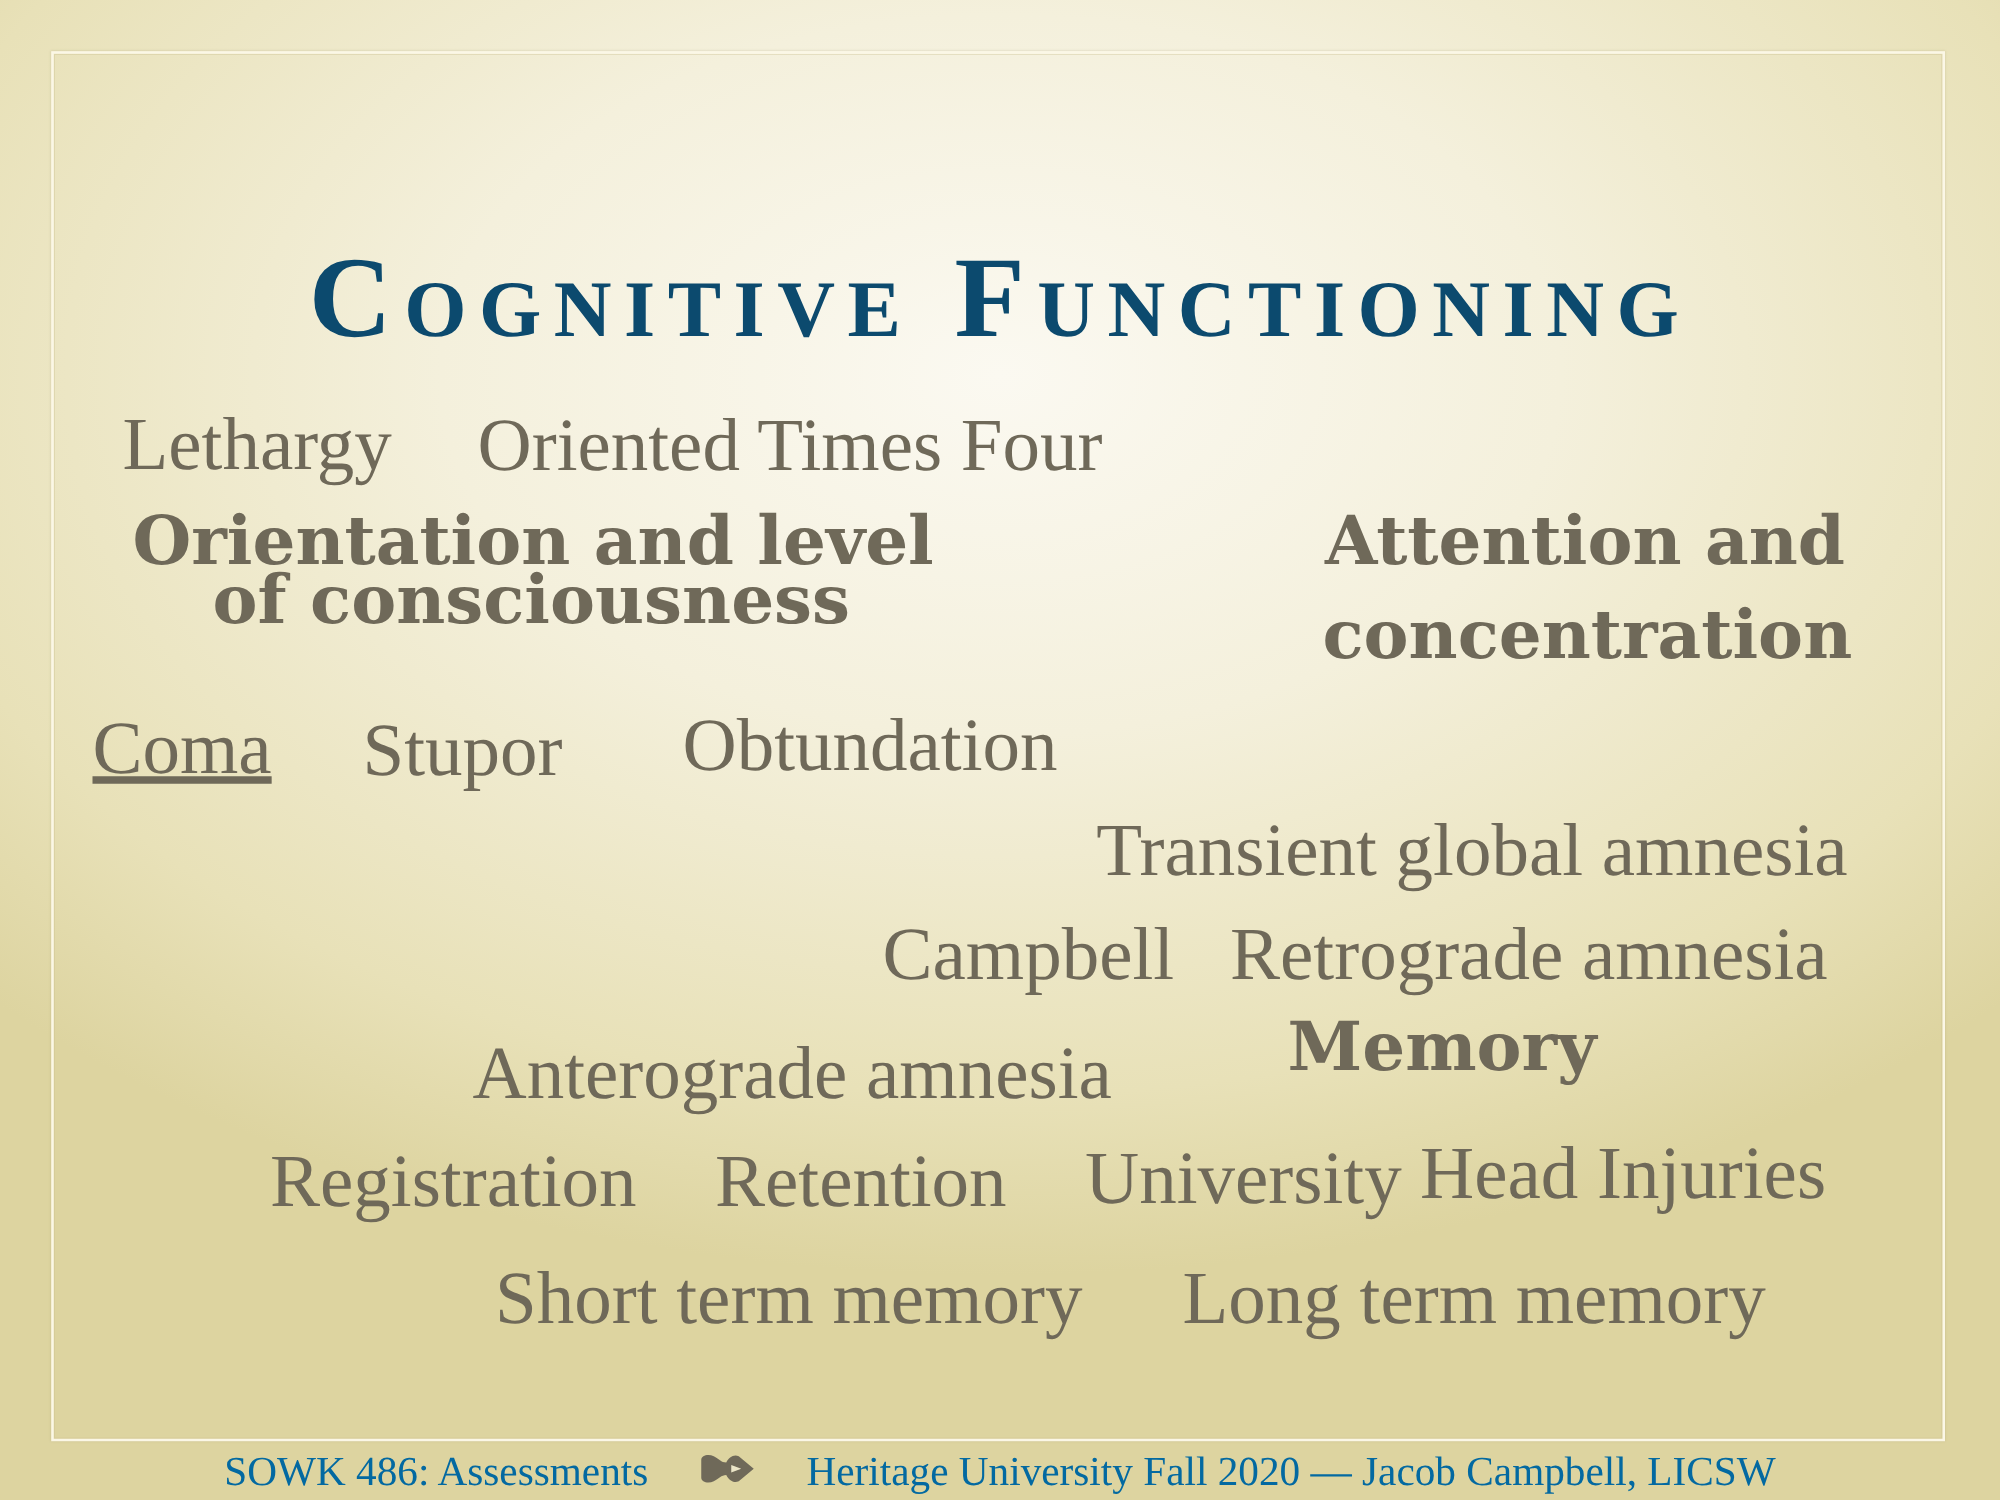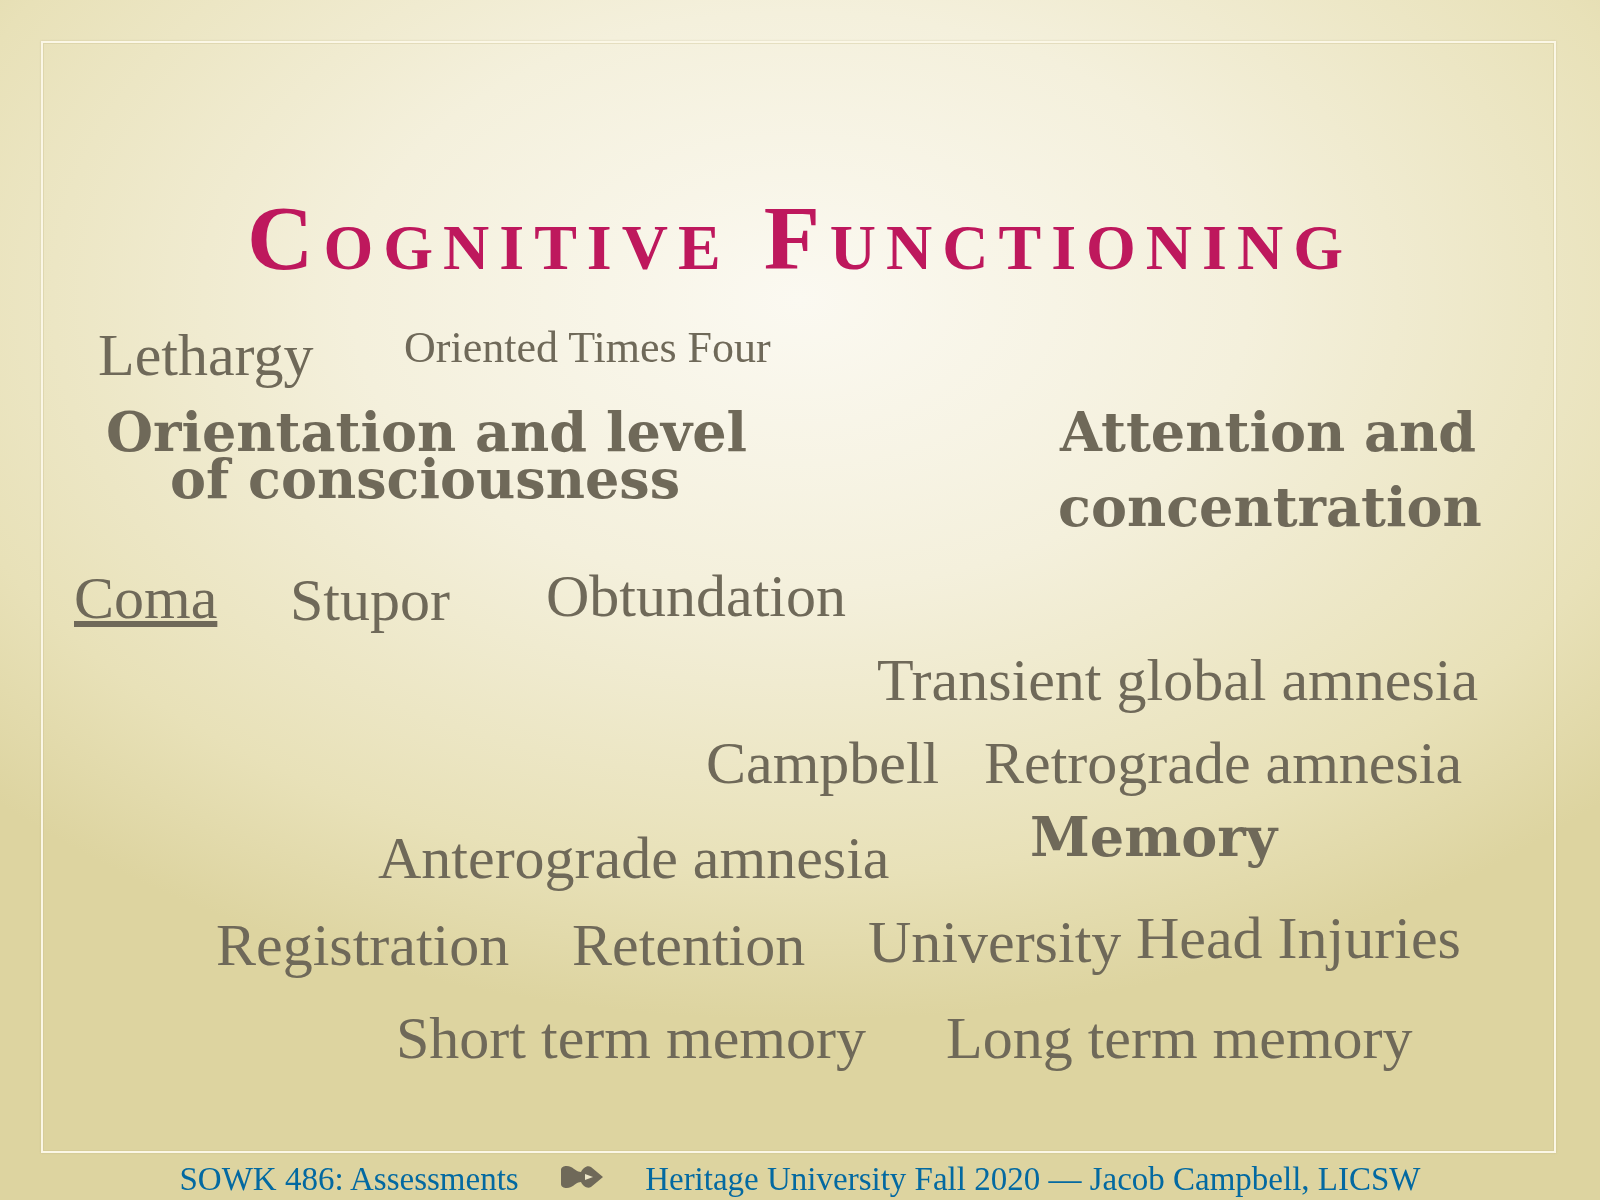--- a/index.html
+++ b/index.html
@@ -29,21 +29,21 @@
       position: absolute;
       left: 0;
       top: 130px;
       width: 1600px;
       text-align: center;
       font-family: "Liberation Serif", "DejaVu Serif", serif;
       font-weight: bold;
       font-variant: small-caps;
       font-size: 92px;
       letter-spacing: 10px;
-      color: #be185d;
+      color: #0c4a6e;
       line-height: 1;
     }
     .word {
       position: absolute;
       white-space: nowrap;
       line-height: 1;
       color: #6f6959;
       font-family: "Liberation Serif", "DejaVu Serif", serif;
       transform-origin: left top;
     }
@@ -72,21 +72,21 @@
   </style>
 </head>
 <body>
 
 <div class="frame"></div>
 
 <h1 class="title">Cognitive Functioning</h1>
 
 <div id="word-cloud">
   <span class="word" style="left: 98px; top: 308px; font-size: 60px; margin-top: 17px;">Lethargy</span>
-  <span class="word" style="left: 404px; top: 326px; font-size: 44px;">Oriented Times Four</span>
+  <span class="word" style="left: 382px; top: 326px; font-size: 60px;">Oriented Times Four</span>
   <span class="word bold" style="left: 106px; top: 405px; font-size: 54px;">Orientation and level</span>
   <span class="word bold" style="left: 170px; top: 452px; font-size: 54px;">of consciousness</span>
   <span class="word bold" style="left: 1060px; top: 405px; font-size: 54px;">Attention and</span>
   <span class="word bold" style="left: 1058px; top: 480px; font-size: 54px;">concentration</span>
   <span class="word" style="left: 74px; top: 568px; font-size: 60px; text-decoration: underline;">Coma</span>
   <span class="word" style="left: 290px; top: 570px; font-size: 60px;">Stupor</span>
   <span class="word" style="left: 546px; top: 566px; font-size: 60px;">Obtundation</span>
   <span class="word" style="left: 877px; top: 650px; font-size: 60px;">Transient global amnesia</span>
   <span class="word" style="left: 706px; top: 733px; font-size: 60px;">Campbell</span>
   <span class="word" style="left: 984px; top: 733px; font-size: 60px;">Retrograde amnesia</span>

